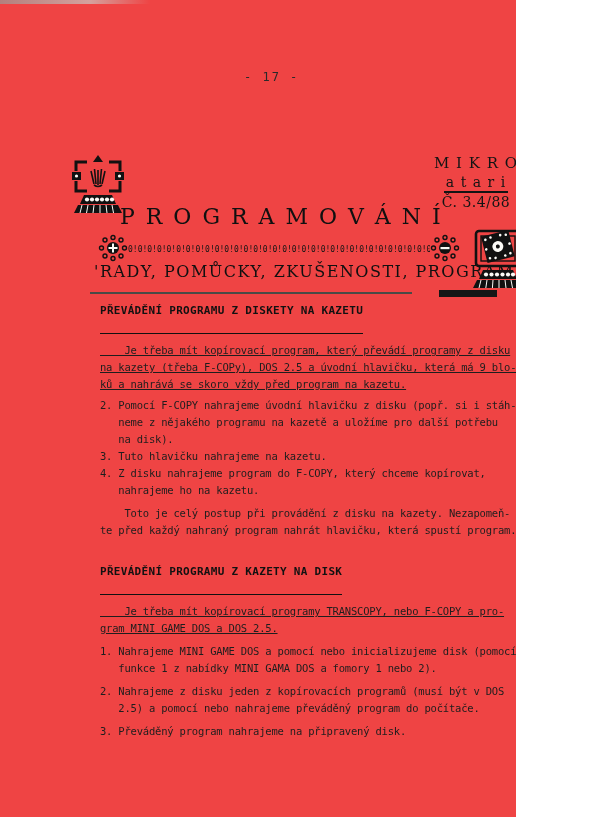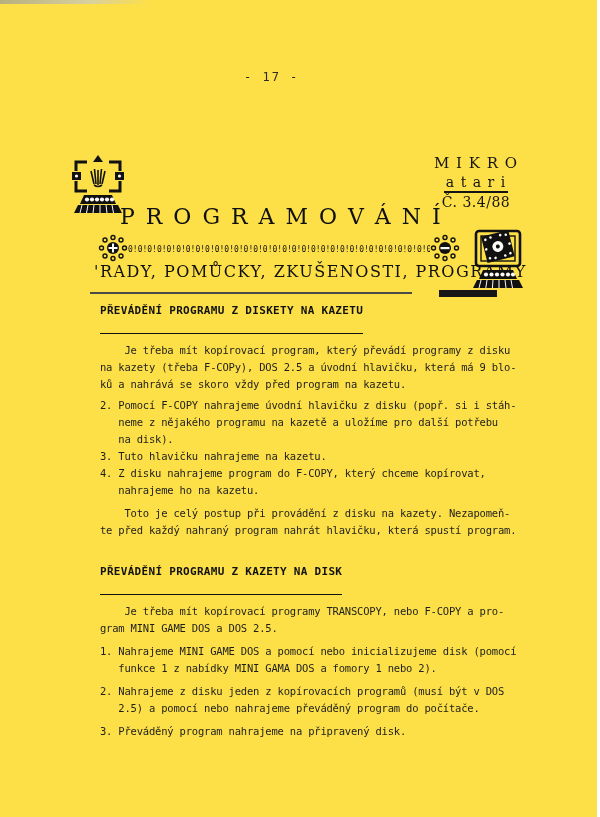--- a/index.html
+++ b/index.html
@@ -2,22 +2,22 @@
 <html><head>
 <meta charset="utf-8">
 <style>
   html,body{margin:0;padding:0;}
   body{
     width:600px;height:817px;
     background:#ffffff;
     font-family:"DejaVu Sans Mono", monospace;
   }
   .page{
-    position:relative;width:597px;height:817px;
-    background:#fde047;
+    position:relative;width:516px;height:817px;
+    background:#ef4444;
     overflow:hidden;
     color:#1c1c1c;
   }
   .top-smudge{
     position:absolute;left:0;top:0;width:150px;height:4px;
     background:linear-gradient(90deg,#9a9a96,#c9c9c4 60%,rgba(200,200,195,0));
     opacity:.7;
   }
   .page-number{
     position:absolute;left:244px;top:70px;
@@ -70,21 +70,21 @@
     font-family:"DejaVu Sans Mono", monospace;
     font-size:11px;font-weight:bold;letter-spacing:0.3px;
     border-bottom:1.5px solid #111;padding-bottom:16px;
     color:#111;
   }
   .pre{
     white-space:pre;
     font-size:10.5px;line-height:17px;letter-spacing:-0.2px;
     color:#1e1e1e;
   }
-  .intro{margin-top:8px;}
+  .intro{margin-top:8px;text-decoration:underline;}
   .list{margin-top:4px;}
   .outro{margin-top:6px;}
   .section-2{margin-top:21px;}
   .section-2 .item{margin-top:6px;}
 </style>
 </head>
 <body>
 
 <div class="page">
 

